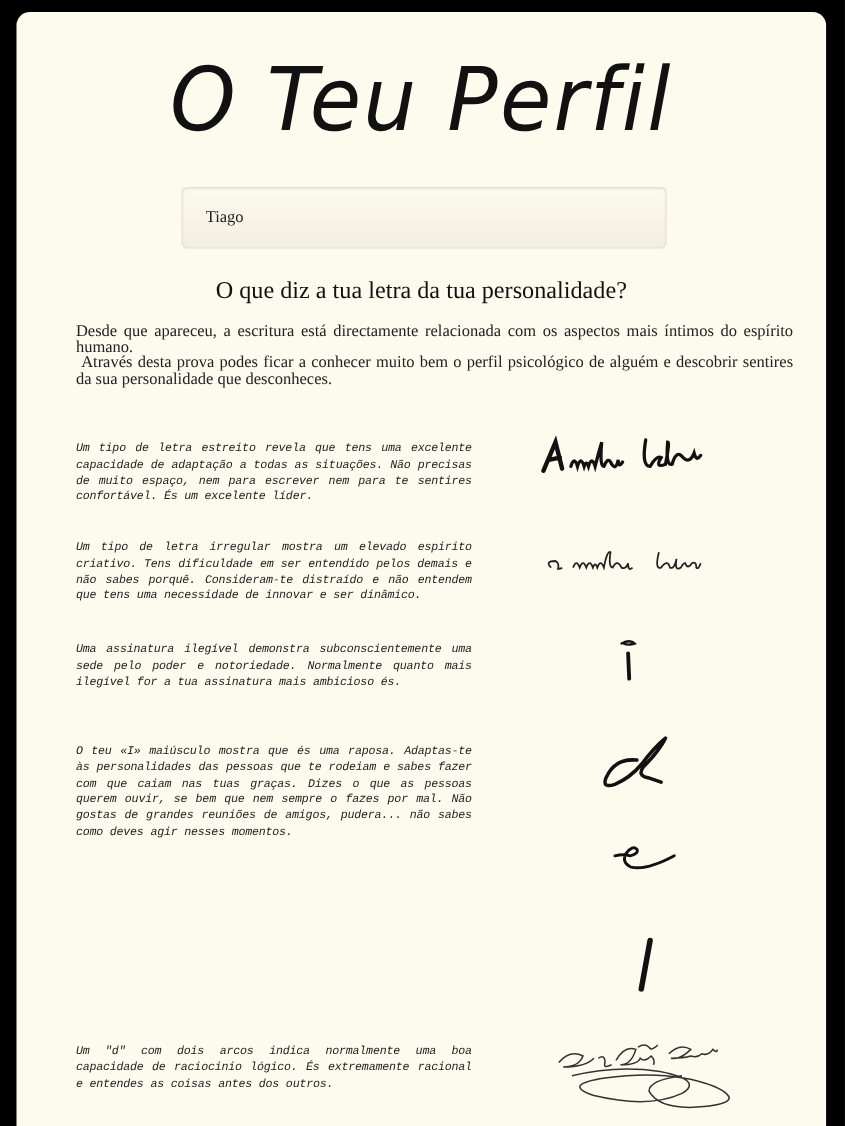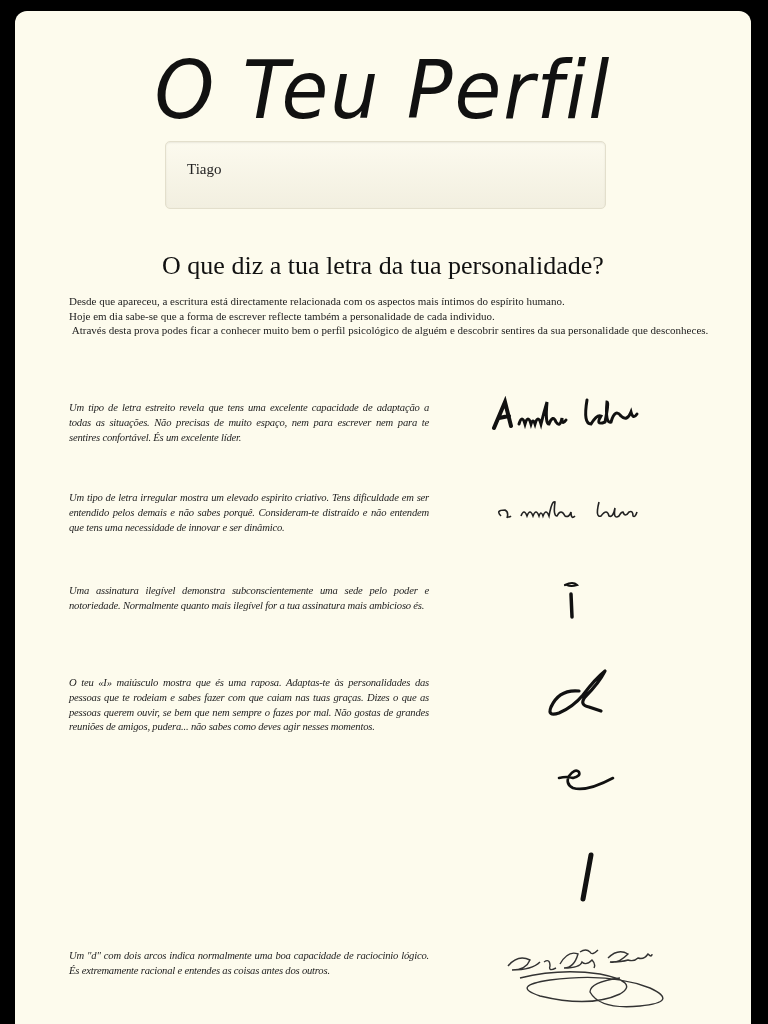--- a/index.html
+++ b/index.html
@@ -8,62 +8,61 @@
       position: absolute; left: 15px; top: 11px; width: 736px; height: 1030px;
       background: #fdfbed; border-radius: 12px 12px 0 0;
     }
     .title {
       position: absolute; left: 0; top: 42px; width: 736px; text-align: center;
       font-family: "DejaVu Sans", sans-serif; font-style: italic; font-weight: 300;
       font-size: 76px; letter-spacing: 2px; color: #111; line-height: 1;
       transform: scaleY(1.05);
     }
     .name-box {
-      position: absolute; left: 150px; top: 130px; width: 441px; height: 68px;
+      position: absolute; left: 150px; top: 159px; width: 441px; height: 56px;
       border: 1px solid #e3dfcc; border-radius: 5px;
       background: linear-gradient(#fcfaee, #f2efe0);
       box-shadow: inset 0 1px 2px rgba(0,0,0,0.08);
     }
     .name-box span {
       position: absolute; left: 21px; top: 19px; font-family: "Liberation Serif", serif;
       font-size: 15px; color: #222;
     }
     .subtitle {
       position: absolute; left: 0; top: 240px; width: 736px; text-align: center;
-      font-family: "Liberation Serif", serif; font-size: 26px; color: #111;
+      font-family: "Liberation Serif", serif; font-size: 22px; color: #111;
     }
     .intro {
       position: absolute; left: 54px; top: 283px; width: 652px;
-      font-family: "Liberation Serif", serif; font-size: 11px; line-height: 14.5px; color: #222;
+      font-family: "Liberation Serif", serif; font-size: 15px; line-height: 14.5px; color: #222;
       text-align: justify;
     }
     .intro p { margin: 0; }
     .trait {
       position: absolute; left: 54px; width: 360px;
-      font-family: Liberation Serif, serif; font-style: italic; font-size: 10.6px;
+      font-family: Liberation Mono, monospace; font-style: italic; font-size: 10.6px;
       line-height: 14.8px; color: #222; text-align: justify; letter-spacing: -0.2px;
     }
     .sample { position: absolute; }
     .sample svg { display: block; }
   </style>
 </head>
 <body>
 
 <div class="card">
   <div class="title">O Teu Perfil</div>
 
   <div class="name-box">
     <span>Tiago</span>
   </div>
 
   <div class="subtitle">O que diz a tua letra da tua personalidade?</div>
 
   <div class="intro">
     <p>Desde que apareceu, a escritura está directamente relacionada com os aspectos mais íntimos do espírito humano.</p>
-    <p>Hoje em dia sabe-se que a forma de escrever reflecte também a personalidade de cada individuo.</p>
     <p style="white-space:pre-wrap"> Através desta prova podes ficar a conhecer muito bem o perfil psicológico de alguém e descobrir sentires da sua personalidade que desconheces.</p>
   </div>
 
   <div class="trait" style="top:390px">Um tipo de letra estreito revela que tens uma excelente capacidade de adaptação a todas as situações. Não precisas de muito espaço, nem para escrever nem para te sentires confortável. És um excelente líder.</div>
   <div class="trait" style="top:480px">Um tipo de letra irregular mostra um elevado espirito criativo. Tens dificuldade em ser entendido pelos demais e não sabes porquê. Consideram-te distraído e não entendem que tens uma necessidade de innovar e ser dinâmico.</div>
   <div class="trait" style="top:573px">Uma assinatura ilegível demonstra subconscientemente uma sede pelo poder e notoriedade. Normalmente quanto mais ilegível for a tua assinatura mais ambicioso és.</div>
   <div class="trait" style="top:665px">O teu «I» maiúsculo mostra que és uma raposa. Adaptas-te às personalidades das pessoas que te rodeiam e sabes fazer com que caiam nas tuas graças. Dizes o que as pessoas querem ouvir, se bem que nem sempre o fazes por mal. Não gostas de grandes reuniões de amigos, pudera... não sabes como deves agir nesses momentos.</div>
   <div class="trait" style="top:938px">Um "d" com dois arcos indica normalmente uma boa capacidade de raciocinio lógico. És extremamente racional e entendes as coisas antes dos outros.</div>
 
   <div class="sample" style="left:476px; top:385px">

